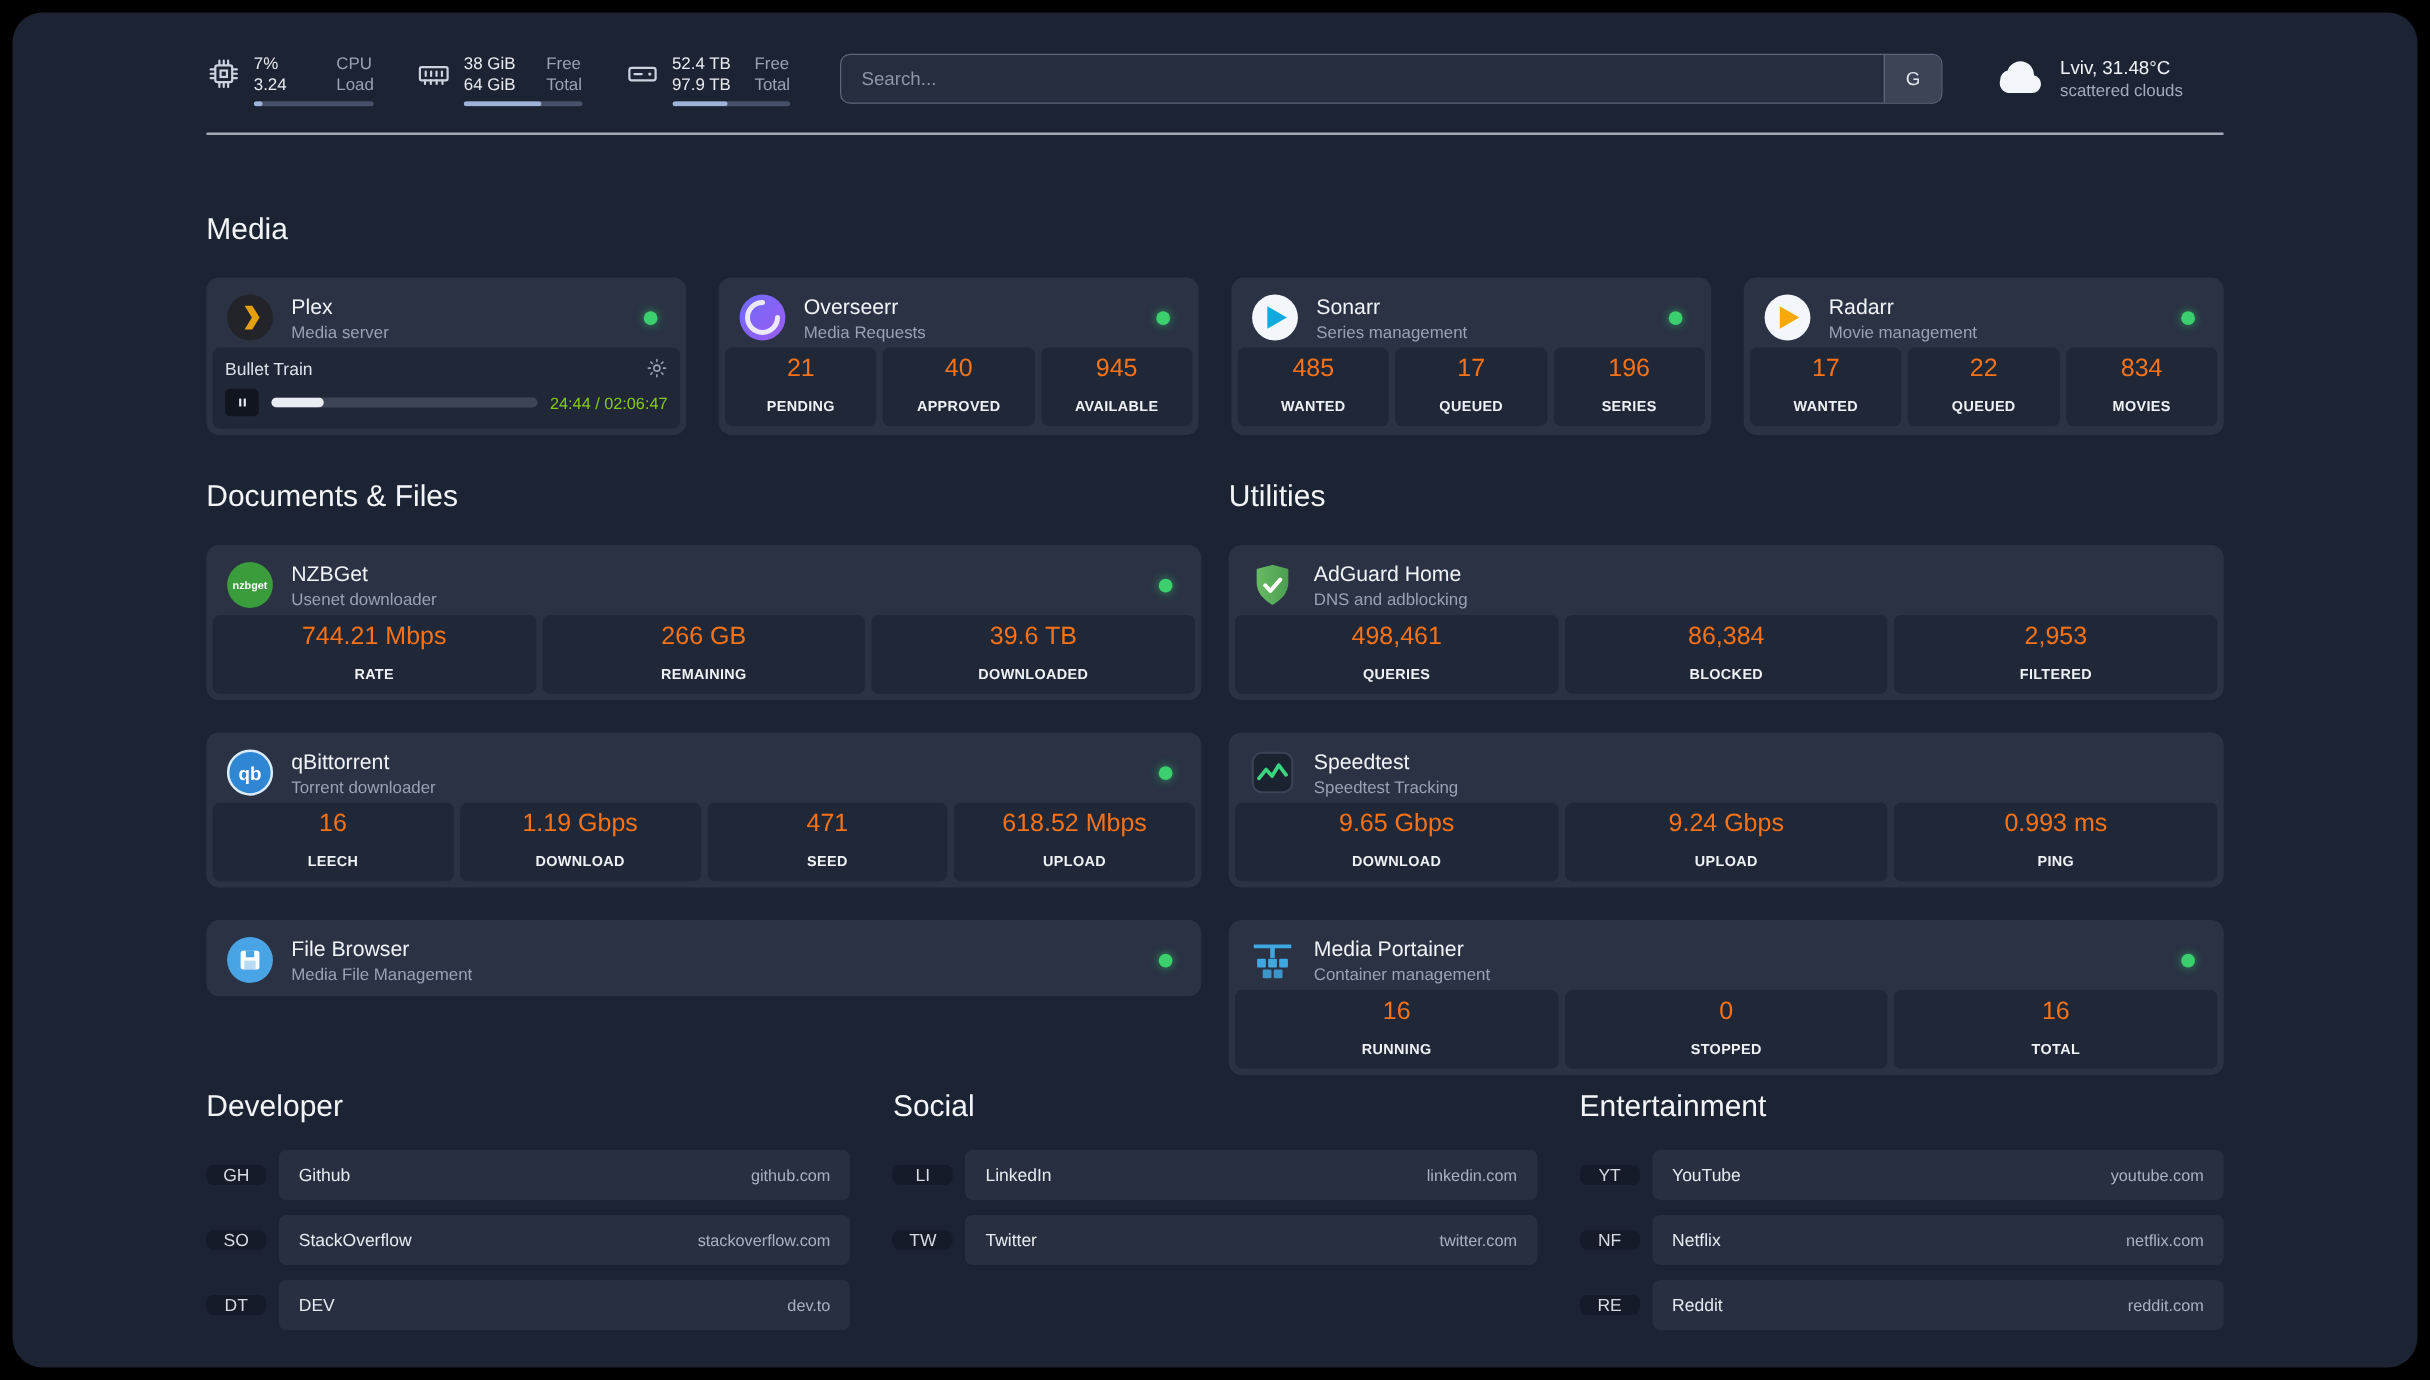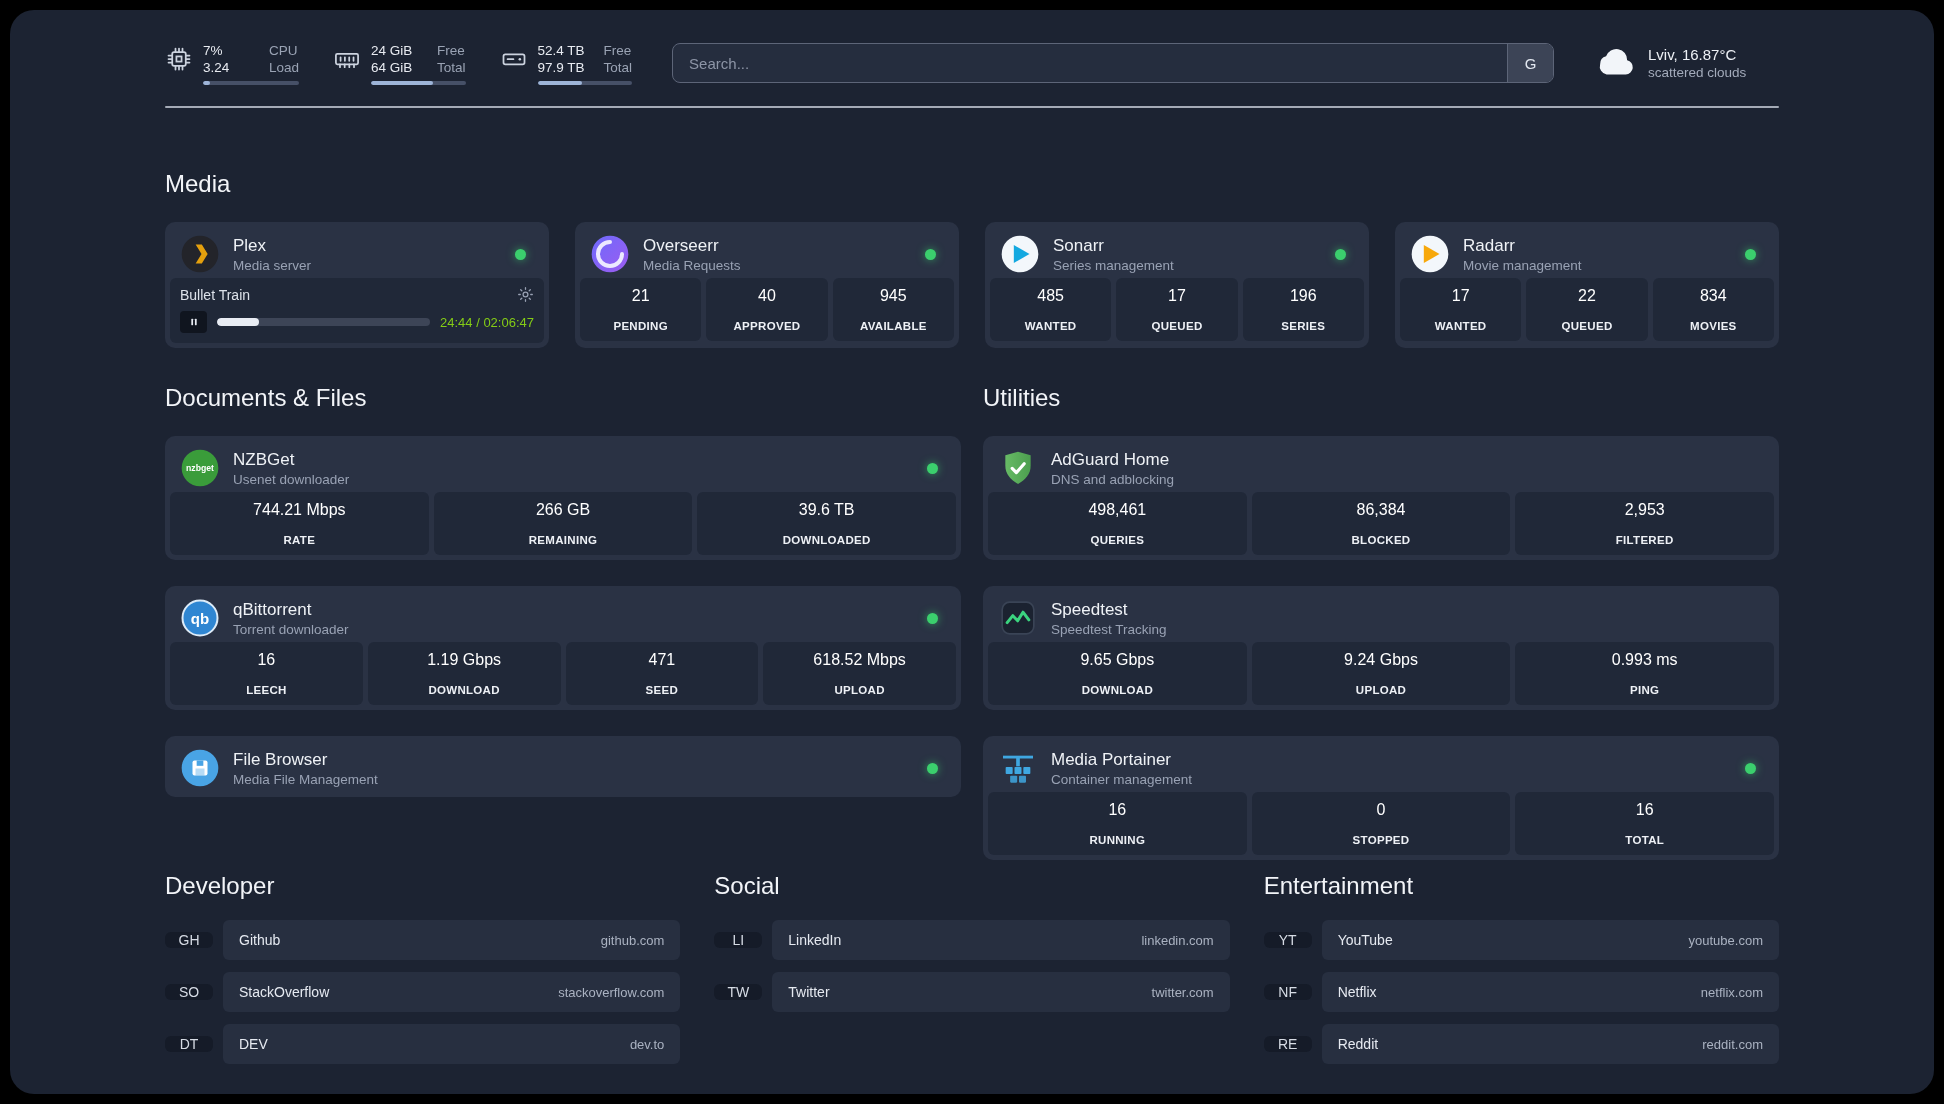--- a/index.html
+++ b/index.html
@@ -32,21 +32,21 @@
   .media-section{margin-top:62px}
   .media-grid{display:grid;grid-template-columns:repeat(4,1fr);gap:26px;margin-top:24px}
   .card{background:#2a3244;border-radius:10px;padding:5px;display:flex;flex-direction:column;gap:0;cursor:pointer}
   .card-head{display:flex;align-items:center;gap:13px;padding:7px 10px 4px}
   .svc-icon svg{width:40px;height:40px;display:block}
   .svc-name{font-size:17px;color:#eff2f6}
   .svc-desc{font-size:13.5px;color:#99a2b4;margin-top:2px}
   .dot{width:11px;height:11px;border-radius:50%;background:#3bcf6d;margin-left:auto;margin-right:8px;box-shadow:0 0 8px rgba(59,207,109,.65);flex:none}
   .stats{display:flex;gap:5px}
   .stat{flex:1;background:#202838;border-radius:6px;text-align:center;padding:8px 4px 9px}
-  .stat-value{font-size:16px;color:#ffffff;line-height:19px}
+  .stat-value{font-size:20px;color:#f97316;line-height:19px}
   .stat-label{font-size:11.5px;font-weight:700;color:#eef1f6;margin-top:15px;letter-spacing:.3px}
 
   
   .player{background:#202838;border-radius:6px;padding:8px 10px 10px;display:flex;flex-direction:column;gap:8px}
   .player-top{display:flex;align-items:center;justify-content:space-between}
   .player-title{font-size:14px;color:#dde2ea}
   .gear-btn{background:none;border:0;cursor:pointer;padding:0}
   .gear-btn svg{width:17px;height:17px;display:block}
   .player-row{display:flex;align-items:center;gap:10px}
   .pause-btn{width:27px;height:22px;background:#10151f;border:0;border-radius:4px;display:flex;align-items:center;justify-content:center;cursor:pointer;flex:none}
@@ -108,21 +108,21 @@
               <g fill="none" stroke="#ccd3df" stroke-width="1.5" stroke-linecap="round">
                 <rect x="2.5" y="7.5" width="19" height="9" rx="1.2"></rect>
                 <path d="M6 16.5V19M10 16.5V19M14 16.5V19M18 16.5V19"></path>
                 <path d="M6.5 10.5v3M10.2 10.5v3M13.9 10.5v3M17.6 10.5v3"></path>
               </g>
             </svg>
         </span>
         <div class="res-body">
           <div class="res-cols">
             <div class="res-col res-values">
-              <span>24 GiB</span>
+              <span>38 GiB</span>
               <span>64 GiB</span>
             </div>
             <div class="res-col res-labels">
               <span>Free</span>
               <span>Total</span>
             </div>
           </div>
           <div class="res-bar">
               <i class="res-fill" style="width: 66%;"></i>
             </div>
@@ -162,21 +162,21 @@
       <button class="search-btn">G</button>
     </div>
 
     <div class="weather">
       <span>
         <svg viewBox="0 0 24 24">
             <path d="M7.2 18.5h10.9a4.1 4.1 0 0 0 .86-8.1A6.2 6.2 0 0 0 6.9 8.2a4.6 4.6 0 0 0-3.4 4.5 4.55 4.55 0 0 0 3.7 5.8z" fill="#f2f5f9"></path>
           </svg>
       </span>
       <div>
-        <div class="weather-loc">Lviv, 16.87°C</div>
+        <div class="weather-loc">Lviv, 31.48°C</div>
         <div class="weather-cond">scattered clouds</div>
       </div>
     </div>
   </header>
 
   <div class="divider"></div>
 
   <section class="media-section">
     <h2 class="section-title">Media</h2>
     <div class="media-grid">

